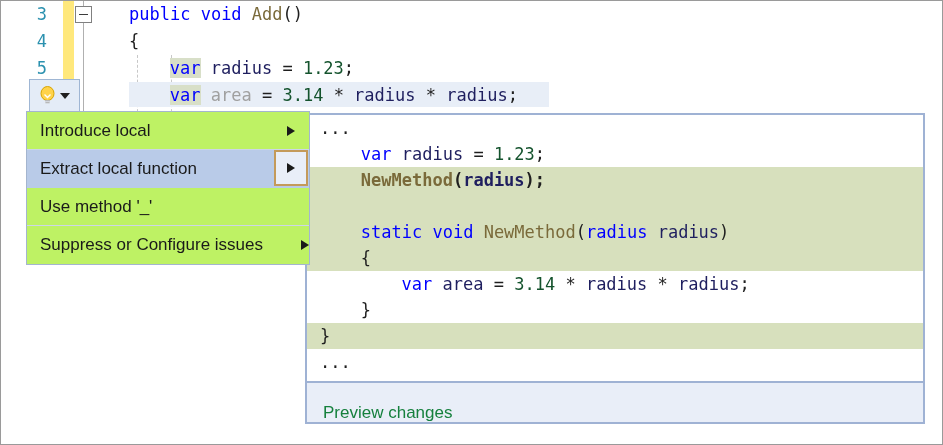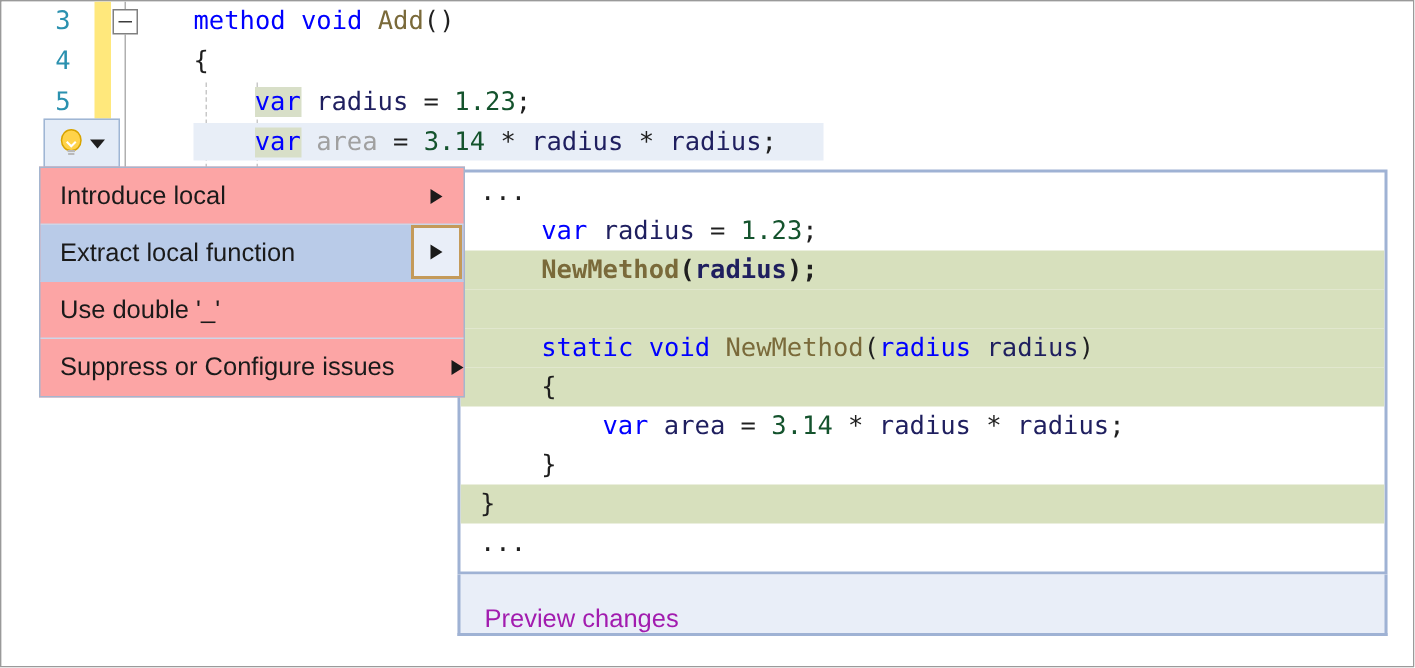--- a/index.html
+++ b/index.html
@@ -135,21 +135,21 @@
     border-right: 5px solid transparent;
     border-top: 6px solid #1f1f1f;
   }
 
   
   .menu {
     position: absolute;
     left: 25px;
     top: 110px;
     width: 284px;
-    background: #fca5a5;
+    background: #bef264;
     border: 1px solid #a4b5cf;
     z-index: 10;
   }
 
   .menu-item {
     position: relative;
     height: 38px;
     display: flex;
     align-items: center;
     padding-left: 13px;
@@ -249,21 +249,21 @@
     background: #e9eef8;
     border: 2px solid #9fb2d4;
     border-top: none;
     display: flex;
     align-items: center;
     padding-left: 16px;
   }
 
   .preview-link {
     font-size: 17px;
-    color: #a21caf;
+    color: #15803d;
     cursor: pointer;
     margin-top: 20px;
   }
 </style>
 </head>
 <body>
 
 <div id="root">
 
   <div class="editor">
@@ -280,21 +280,21 @@
     <div class="change-bar"></div>
     <div class="outline-rail"></div>
     <div class="collapse-box"></div>
 
     <div class="indent-guide" style="left:136px; top:54px; height:62px;"></div>
     <div class="indent-guide" style="left:170px; top:54px; height:62px;"></div>
 
     <div class="sel-band" style="top:81px; width:420px;"></div>
 
     <div id="code-lines">
-        <div class="code-line" style="top: 0px; left: 128px;"><span class="kw">method </span><span class="kw">void </span><span class="meth">Add</span><span class="op">()</span></div>
+        <div class="code-line" style="top: 0px; left: 128px;"><span class="kw">public </span><span class="kw">void </span><span class="meth">Add</span><span class="op">()</span></div>
         <div class="code-line" style="top: 27px; left: 128px;"><span class="op">{</span></div>
         <div class="code-line" style="top: 54px; left: 168.8px;"><span class="kw refhl">var</span><span class=""> radius </span><span class="op">= </span><span class="num">1.23</span><span class="op">;</span></div>
         <div class="code-line" style="top: 81px; left: 168.8px;"><span class="kw refhl">var</span><span class=""> </span><span class="gray">area</span><span class="op"> = </span><span class="num">3.14</span><span class="op"> * </span><span class="">radius</span><span class="op"> * </span><span class="">radius</span><span class="op">;</span></div>
       </div>
   </div>
 
   <div class="bulb-box">
     <svg class="bulb-ico" viewBox="0 0 17 19">
       <ellipse cx="8.5" cy="7.5" rx="6.5" ry="7" fill="#ffd34a" stroke="#d8a400" stroke-width="1"></ellipse>
       <path d="M5.5 8.5 L8.5 11.5 L11.5 8.5" fill="none" stroke="#fff" stroke-width="1.4"></path>
@@ -307,21 +307,21 @@
   <div class="menu" id="menu">
       <div class="menu-item">
         <span>Introduce local</span>
         <span class="sub-arrow"></span>
       </div>
       <div class="menu-item selected">
         <span>Extract local function</span>
         <span class="sub-arrow-boxed"></span>
       </div>
       <div class="menu-item">
-        <span>Use double '_'</span>
+        <span>Use method '_'</span>
       </div>
       <div class="menu-item">
         <span>Suppress or Configure issues</span>
         <span class="sub-arrow-inline"></span>
       </div>
     </div>
 
   <div class="preview">
     <div class="preview-code" id="preview-code">
         <div class="pv-row" style="top: 0px;"></div>

